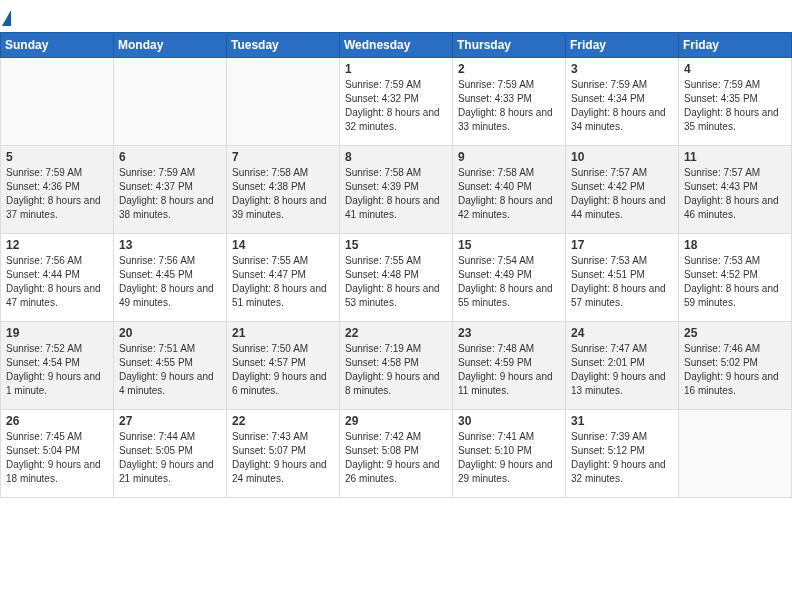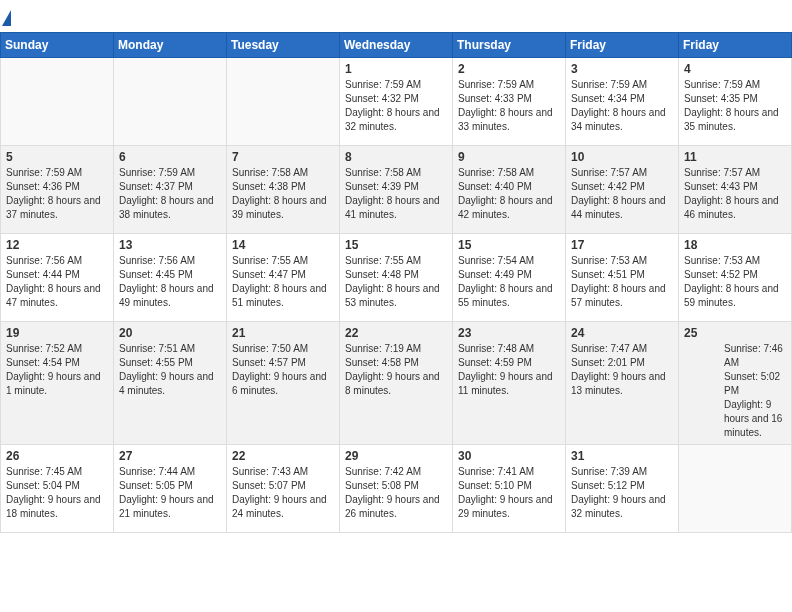--- a/index.html
+++ b/index.html
@@ -263,21 +263,21 @@
 Daylight: 9 hours and 11 minutes.</div>
           </td>
           <td>
             <span class="day-num">24</span>
             <div class="day-info" style="white-space: pre-line;">Sunrise: 7:47 AM
 Sunset: 2:01 PM
 Daylight: 9 hours and 13 minutes.</div>
           </td>
           <td>
             <span class="day-num">25</span>
-            <div class="day-info" style="white-space: pre-line; margin-left: 40px;">Sunrise: 7:46 AM
+            <div class="day-info" style="white-space: pre-line;">Sunrise: 7:46 AM
 Sunset: 5:02 PM
 Daylight: 9 hours and 16 minutes.</div>
           </td>
         </tr>
         <tr>
           <td>
             <span class="day-num">26</span>
             <div class="day-info" style="white-space: pre-line;">Sunrise: 7:45 AM
 Sunset: 5:04 PM
 Daylight: 9 hours and 18 minutes.</div>

